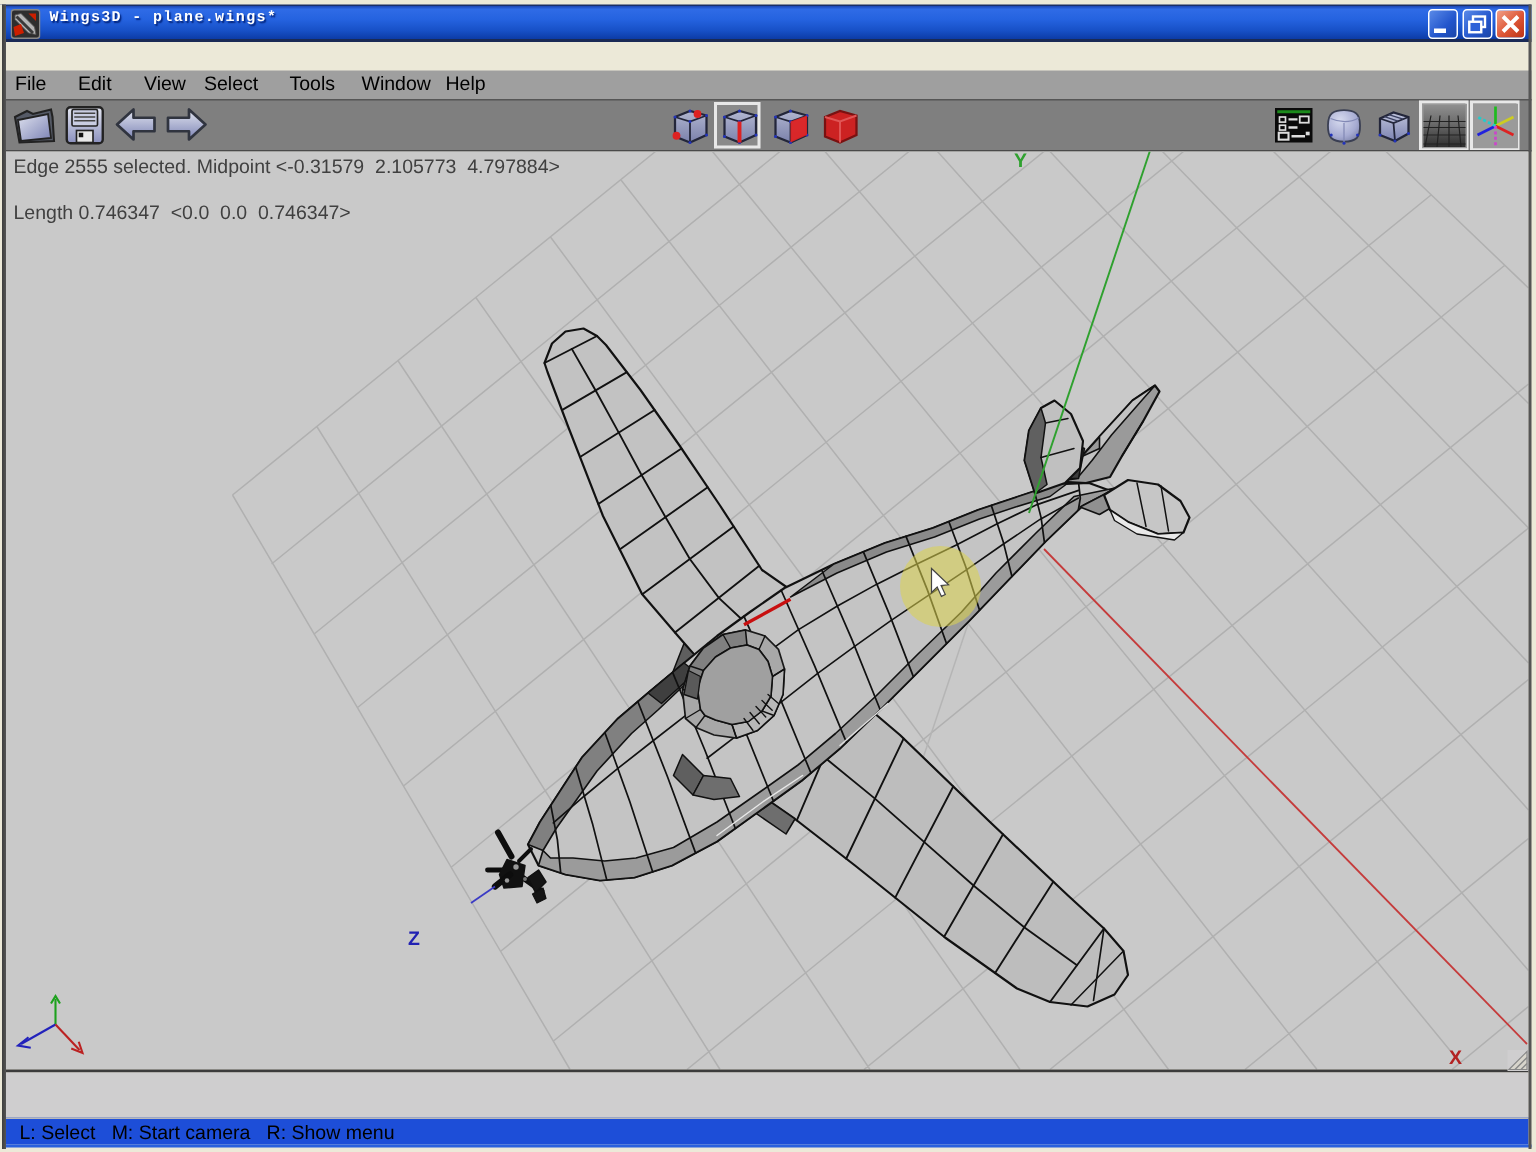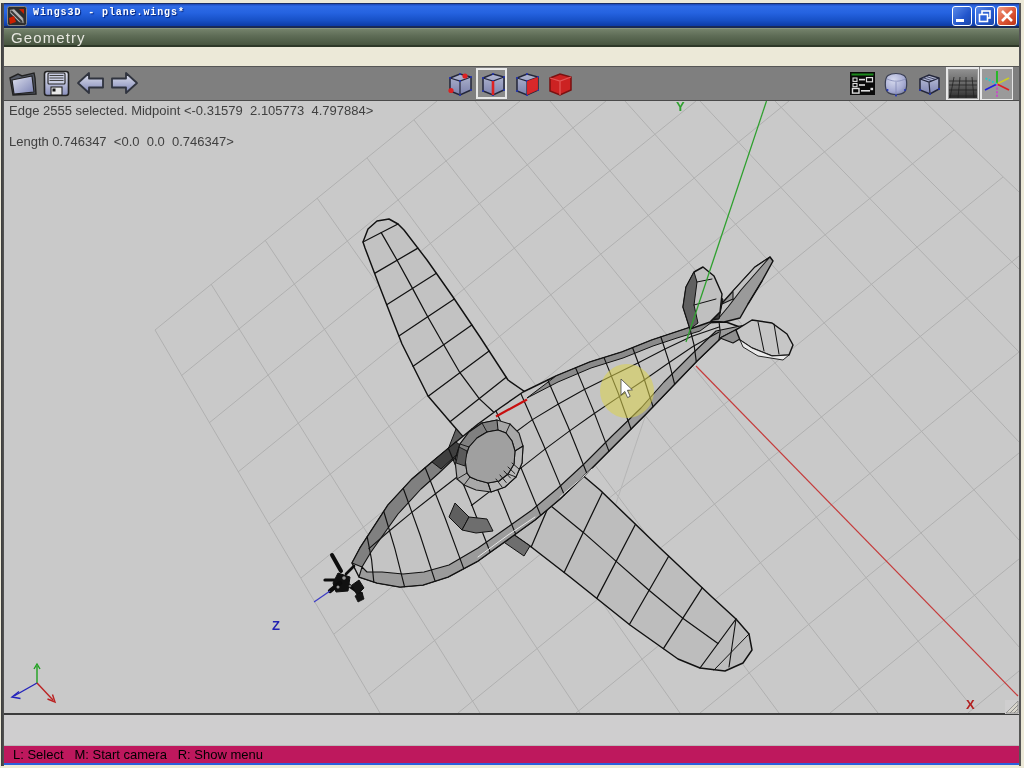--- a/index.html
+++ b/index.html
@@ -24,21 +24,21 @@
 #menubar span { position:absolute; top:1px; }
 #toolbar { position:absolute; left:0; top:63px; width:100%; height:35px; background:#7f7f7f;
   border-top:1px solid #555; border-bottom:1px solid #4a4a4a; }
 .tb { position:absolute; top:3px; }
 .selbox { position:absolute; border:2px solid #e8e8e8; background:#8a8a8a; }
 #viewport { position:absolute; left:4px; top:98px; width:1015px; height:612px; background:#c9c9c9; }
 #viewport svg { position:absolute; left:0; top:0; }
 .info { position:absolute; left:5px; color:#404040; font-size:13px; line-height:13px; white-space:pre; }
 #bottom1 { position:absolute; left:4px; top:710px; width:1015px; height:2px; background:#3c3c3c; }
 #bottom2 { position:absolute; left:4px; top:712px; width:1015px; height:30px; background:#cfcecf; }
-#status { position:absolute; left:4px; top:742px; width:1015px; height:18px; background:#be185d;
+#status { position:absolute; left:4px; top:742px; width:1015px; height:18px; background:#1d4ed8;
   border-top:1px solid #b8b8b8; font-size:13px; color:#000; }
 #bluebar { position:absolute; left:0px; top:760px; width:1021px; height:2px; background:#2a61dd; }
 #lborder { position:absolute; left:0; top:0; width:4px; height:763px; background:linear-gradient(90deg,#ece9d8 0%,#ece9d8 37%,#3f3f3f 37%,#555 100%); }
 #rborder { position:absolute; left:1019px; top:0px; width:2px; height:763px; background:#555; }
 #grip { position:absolute; left:1005px; top:697px; width:14px; height:14px;
   background:#cfcecf; }
 </style></head><body>
 <div id="win">
 <div id="titlebar">
   <span class="ic"><svg width="20" height="20" viewBox="0 0 20 20">
@@ -53,21 +53,29 @@
           <rect x="3" y="12" width="8" height="3" fill="#fff"></rect>
         </svg></div>
   <div class="wbtn max"><svg width="18" height="18">
           <rect x="6" y="4" width="8" height="7" fill="none" stroke="#fff" stroke-width="1.6"></rect>
           <rect x="3.5" y="7.5" width="8" height="7" fill="#2e62d8" stroke="#fff" stroke-width="1.6"></rect>
         </svg></div>
   <div class="wbtn cls"><svg width="18" height="18">
           <path d="M4 4 L14 14 M14 4 L4 14" stroke="#fff" stroke-width="2.6"></path>
         </svg></div>
 </div>
-<div id="geom">Geometry</div>
+<div id="menubar">
+  <span style="left:10px">File</span>
+      <span style="left:52px">Edit</span>
+      <span style="left:96px">View</span>
+  <span style="left:136px">Select</span>
+      <span style="left:193px">Tools</span>
+      <span style="left:241px">Window</span>
+  <span style="left:297px">Help</span>
+</div>
 <div id="toolbar">
   <span class="tb" style="left:8px"><svg width="30" height="27" viewBox="0 0 30 27">
 <defs>
             <linearGradient id="gi" x1="0" y1="0" x2="1" y2="1">
 <stop offset="0" stop-color="#dfe2ef"></stop>
               <stop offset="1" stop-color="#7b82b4"></stop>
             </linearGradient>
           </defs>
 <path d="M2 8 L10 4 L14 6 L26 3 L27 8 L28 24 L5 25 Z" fill="#555a66" stroke="#222" stroke-width="1.4"></path>
 <path d="M4 10 L24 6 L26 22 L6 24 Z" fill="url(#gi)" stroke="#222" stroke-width="1.2"></path>

